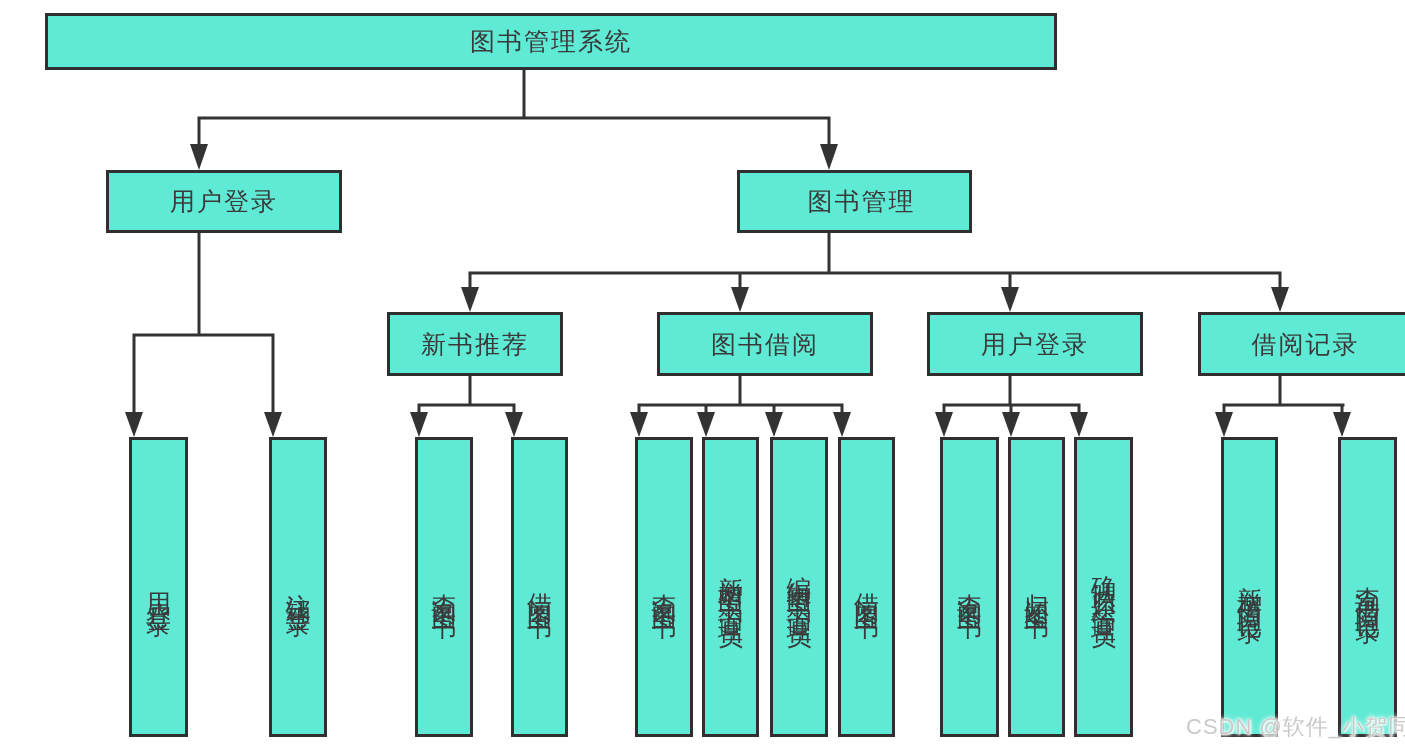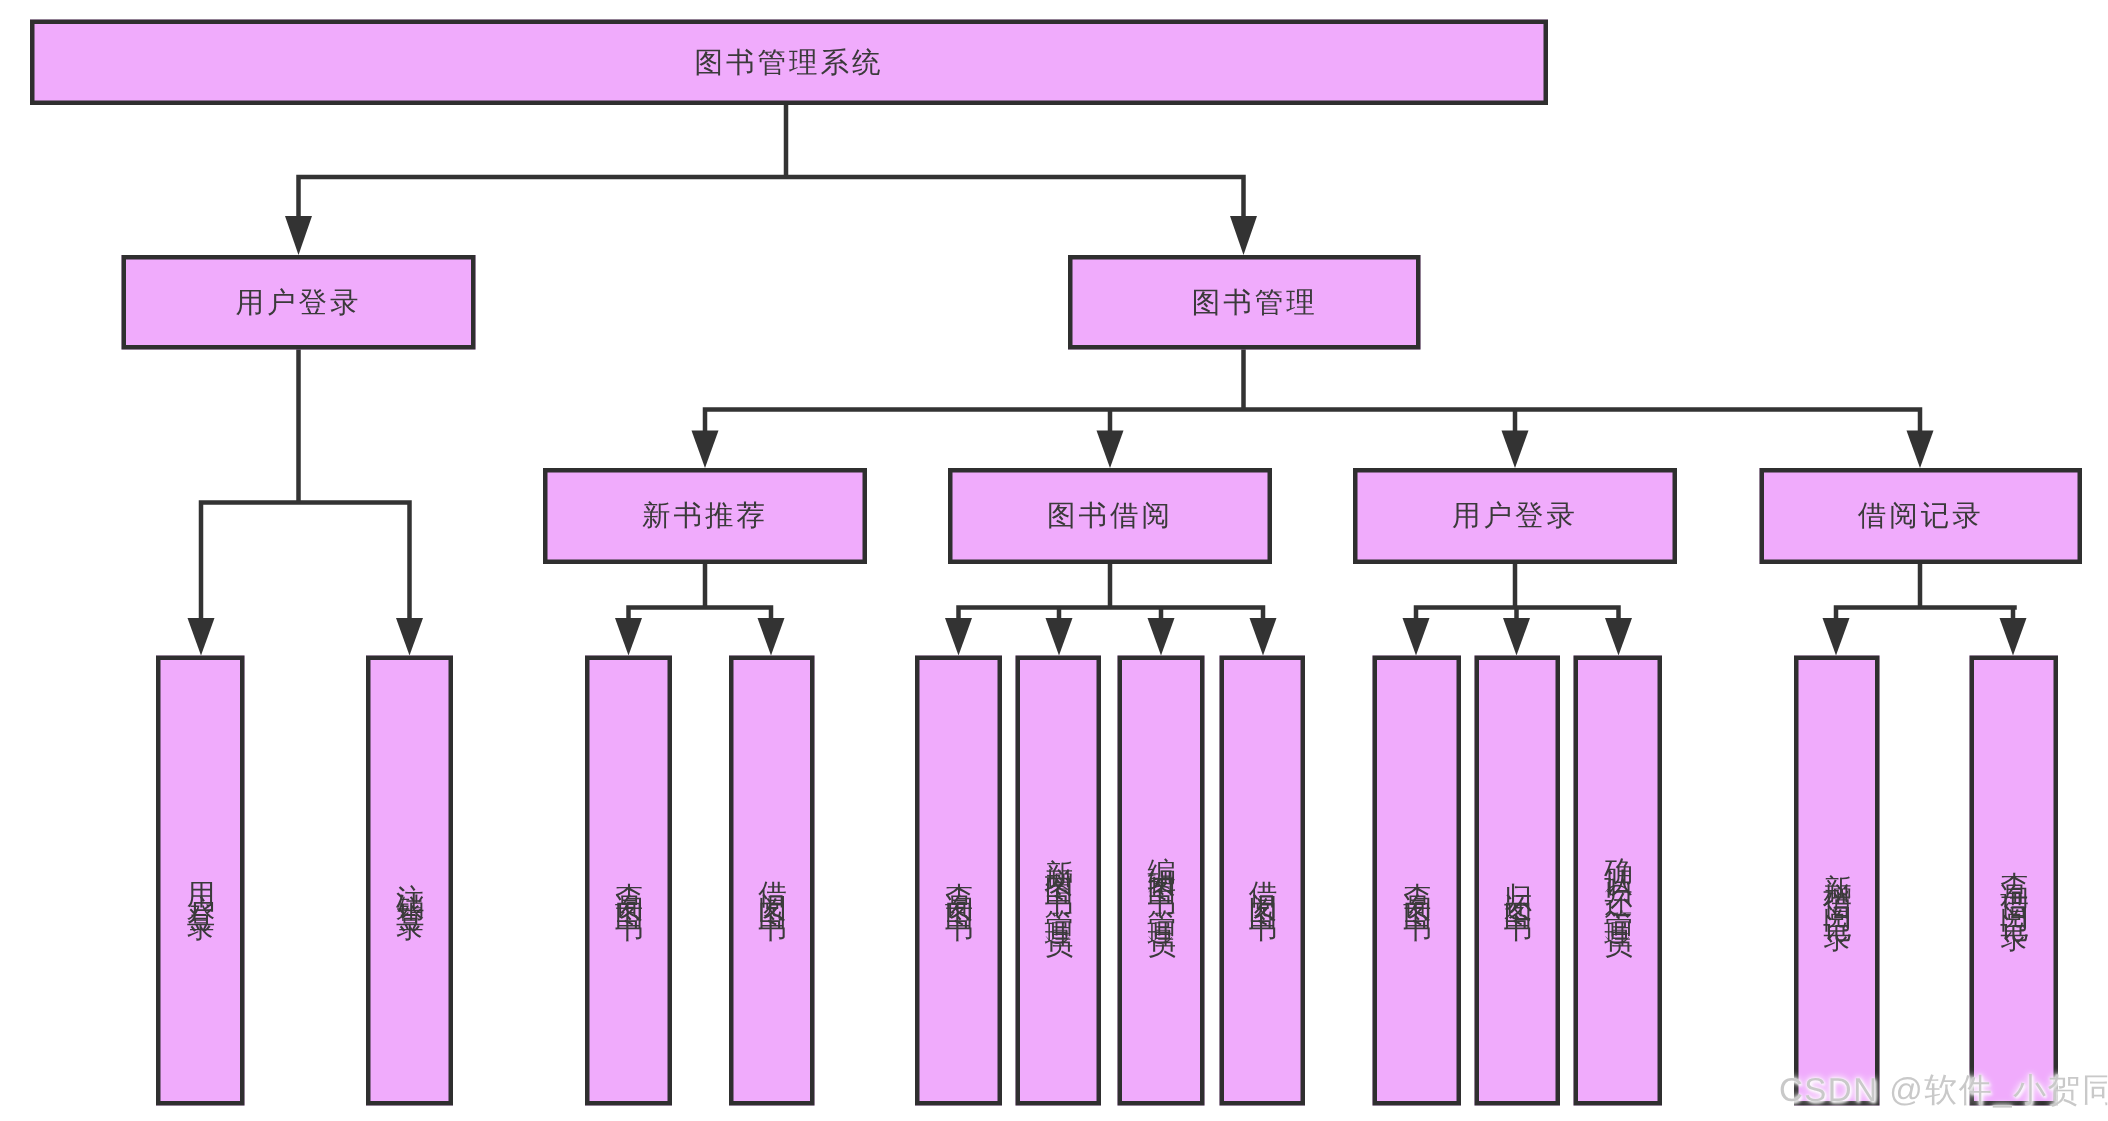--- a/index.html
+++ b/index.html
@@ -3,24 +3,24 @@
 <meta charset="utf-8">
 <style>
   html,body{margin:0;padding:0;background:#ffffff;}
   #canvas{
     position:relative;width:1405px;height:747px;background:var(--bg,#ffffff);
     font-family:"Liberation Sans","DejaVu Sans",sans-serif;color:var(--text,#3a3a3a);
     overflow:hidden;
   }
   #connector-layer{position:absolute;left:0;top:0;z-index:1;}
   .box{
-    position:absolute;box-sizing:border-box;background:#f0abfc;
+    position:absolute;box-sizing:border-box;background:#5eead4;
     border:3px solid var(--border,#2f2f2f);
     display:flex;align-items:center;justify-content:center;
-    font-size:19px;letter-spacing:2px;z-index:2;white-space:nowrap;
+    font-size:25px;letter-spacing:2px;z-index:2;white-space:nowrap;margin-left:25px;
   }
   .leaf .vtext{
     writing-mode:vertical-rl;text-orientation:mixed;
     letter-spacing:7px;line-height:1;white-space:nowrap;
   }
   .watermark{
     position:absolute;left:1186px;top:712px;z-index:6;
     font-size:22px;letter-spacing:1px;white-space:nowrap;
     color:var(--wm,#c9c9c9);
     text-shadow:0 0 2px #fff,0 0 4px #fff,0 0 6px #fff,1px 1px 2px #fff;
@@ -67,21 +67,21 @@
     <span>图书管理系统</span>
   </div>
 
   <div class="box" style="left:81px;top:170px;width:236px;height:63px;">
     <span>用户登录</span>
   </div>
   <div class="box" style="left:712px;top:170px;width:235px;height:63px;padding-left:14px;">
     <span>图书管理</span>
   </div>
 
-  <div class="box" style="left:362px;top:312px;width:216px;height:64px;">
+  <div class="box" style="left:362px;top:312px;width:176px;height:64px;">
     <span>新书推荐</span>
   </div>
   <div class="box" style="left:632px;top:312px;width:216px;height:64px;align-items:center;">
     <span>图书借阅</span>
   </div>
   <div class="box" style="left:902px;top:312px;width:216px;height:64px;">
     <span>用户登录</span>
   </div>
   <div class="box" style="left:1173px;top:312px;width:215px;height:64px;text-align:right;">
     <span>借阅记录</span>

